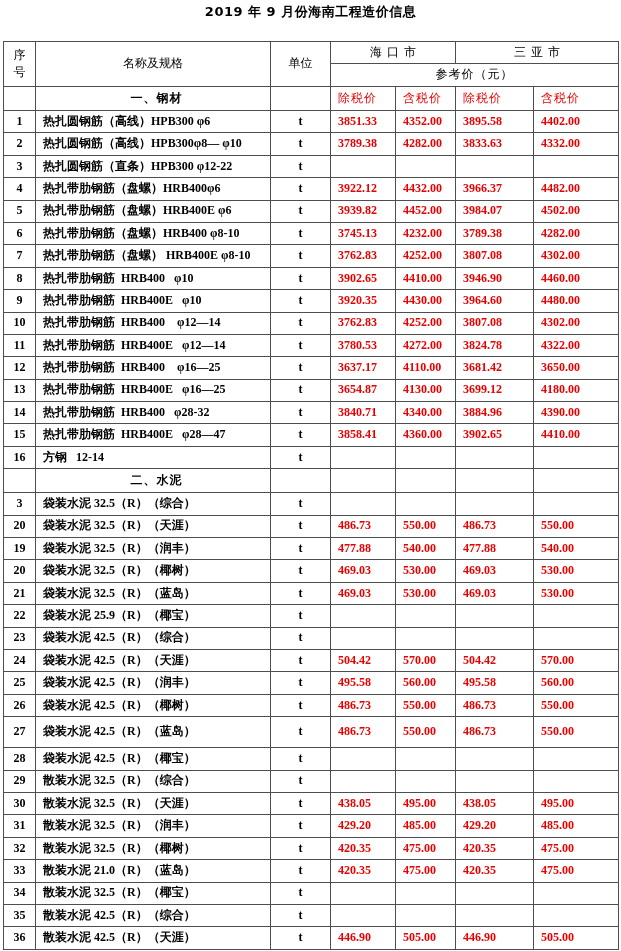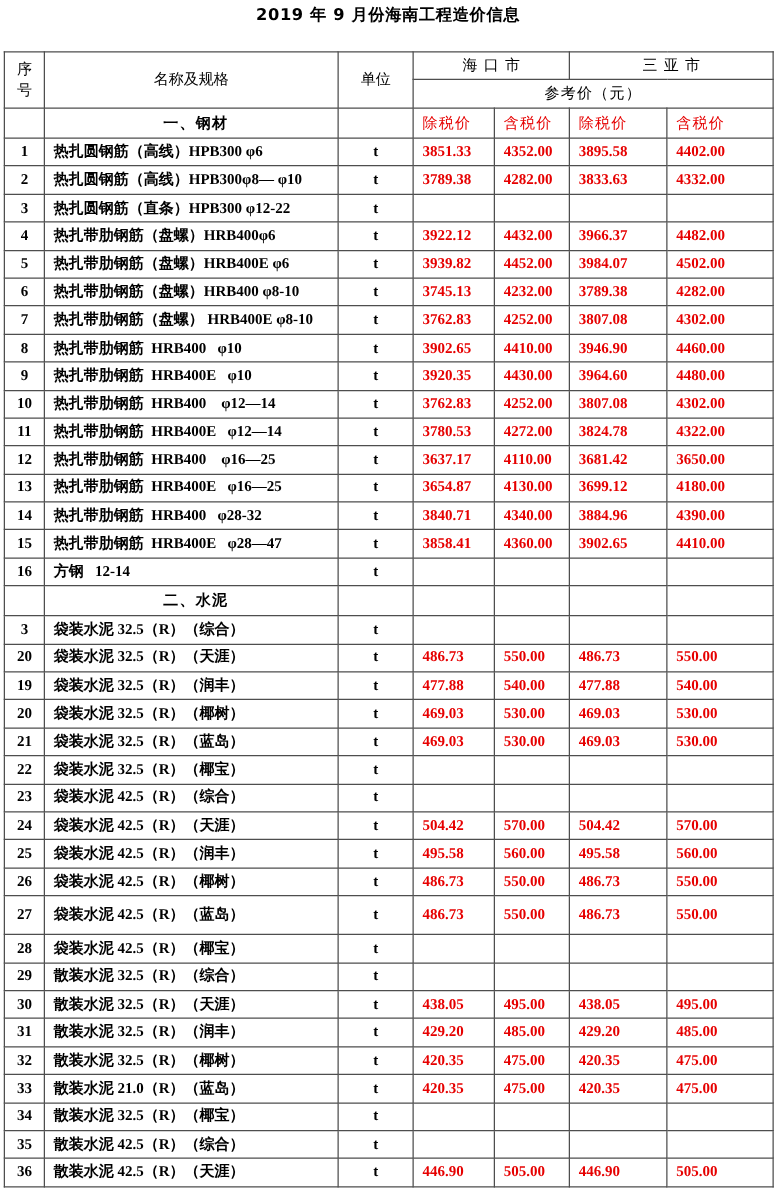--- a/index.html
+++ b/index.html
@@ -268,21 +268,21 @@
         <td class="c-seq">21</td>
         <td class="c-name">袋装水泥 32.5（R）（蓝岛）</td>
         <td class="c-unit">t</td>
         <td class="c-price">469.03</td>
         <td class="c-price">530.00</td>
         <td class="c-price">469.03</td>
         <td class="c-price">530.00</td>
       </tr>
       <tr class="item">
         <td class="c-seq">22</td>
-        <td class="c-name">袋装水泥 32.5（R）（椰宝）</td>
+        <td class="c-name">袋装水泥 25.9（R）（椰宝）</td>
         <td class="c-unit">t</td>
         <td class="c-price"></td>
         <td class="c-price"></td>
         <td class="c-price"></td>
         <td class="c-price"></td>
       </tr>
       <tr class="item">
         <td class="c-seq">23</td>
         <td class="c-name">袋装水泥 42.5（R）（综合）</td>
         <td class="c-unit">t</td>

